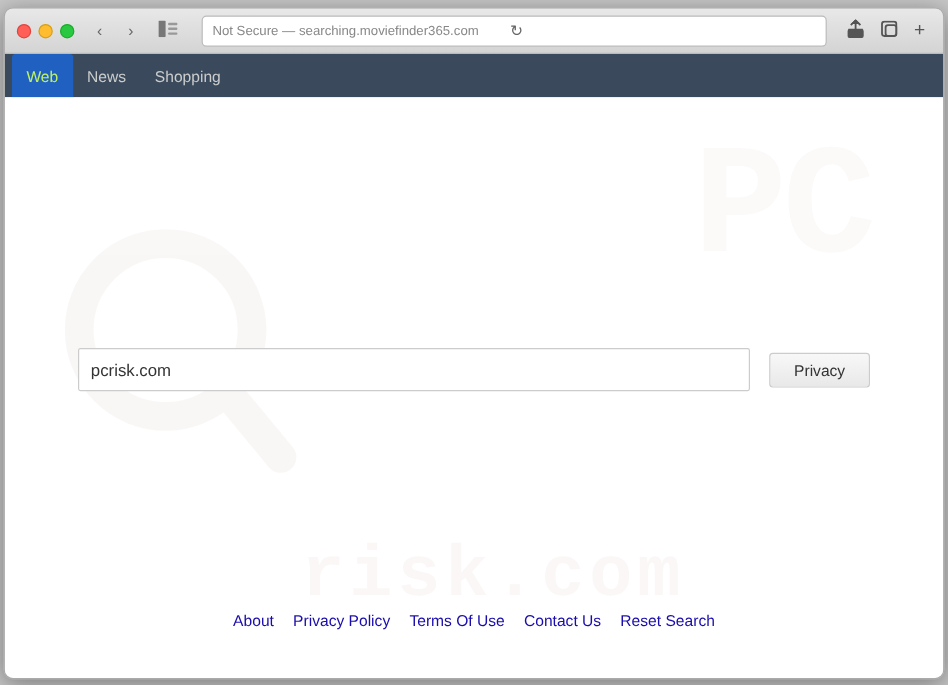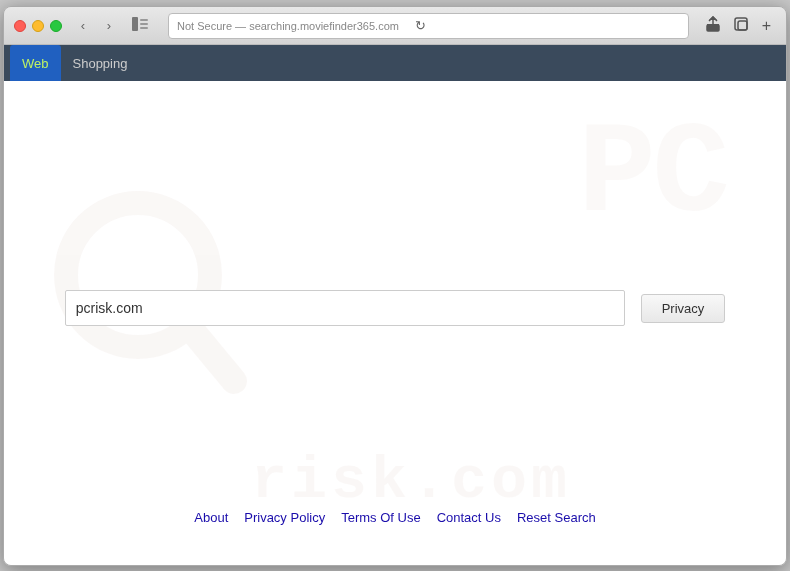--- a/index.html
+++ b/index.html
@@ -92,21 +92,21 @@
       border: 1px solid #bbb;
       height: 26px;
       padding: 0 8px;
       margin: 0 8px;
     }
 
     .not-secure {
       color: #888;
       font-size: 11px;
       white-space: nowrap;
-      margin-right: 12px;
+      margin-right: 22px;
     }
 
     .reload-btn {
       background: transparent;
       border: none;
       cursor: pointer;
       color: #666;
       font-size: 13px;
       padding: 0 4px;
     }
@@ -293,20 +293,23 @@
     <button class="new-tab-btn">
       <span style="font-size:16px; color:#555; font-weight:300;">+</span>
     </button>
   </div>
 
   <div class="nav-bar">
     <div class="nav-item active">
       <span>Web</span>
     </div>
     <div class="nav-item">
+      <span>News</span>
+    </div>
+    <div class="nav-item">
       <span>Shopping</span>
     </div>
   </div>
 
   <div class="content-area">
 
     <div class="watermark">
 
       <svg class="magnifier-svg" viewBox="0 0 100 120">
         <circle cx="42" cy="42" r="36" fill="none" stroke="#c0a090" stroke-width="12"></circle>

